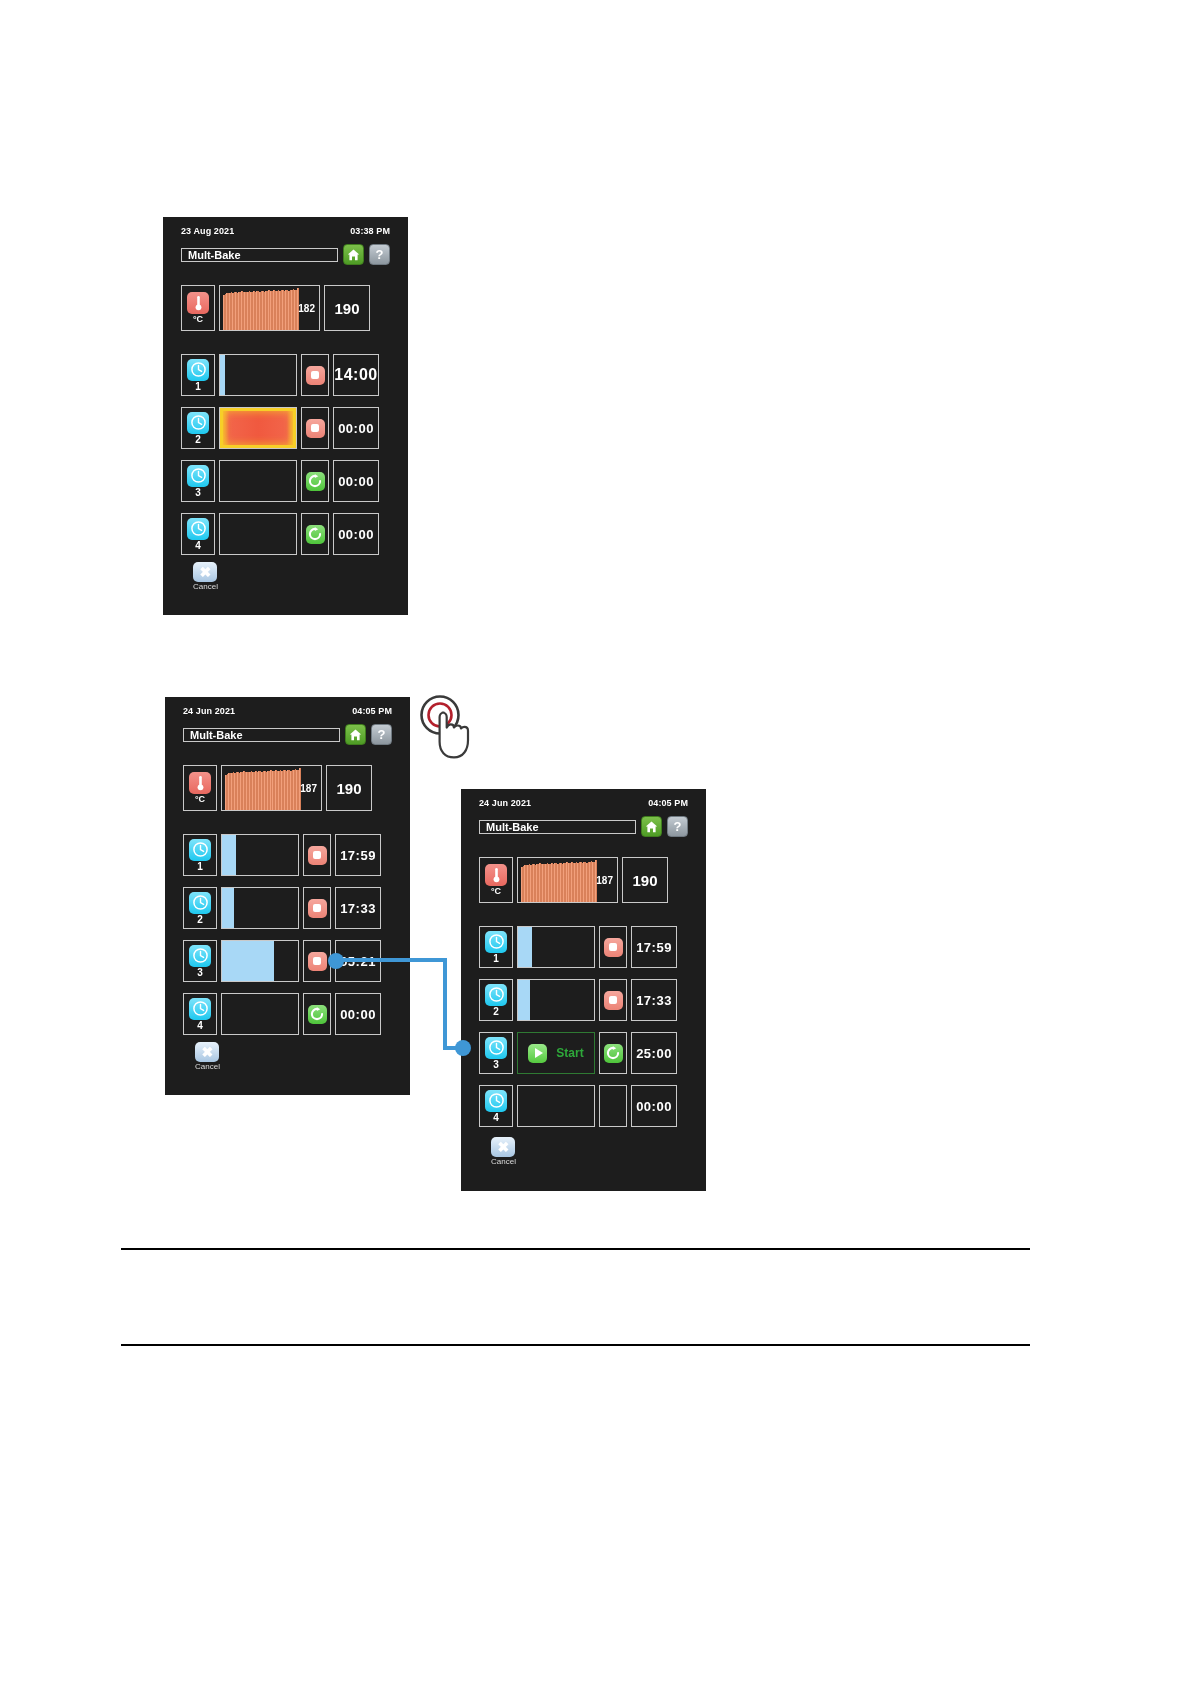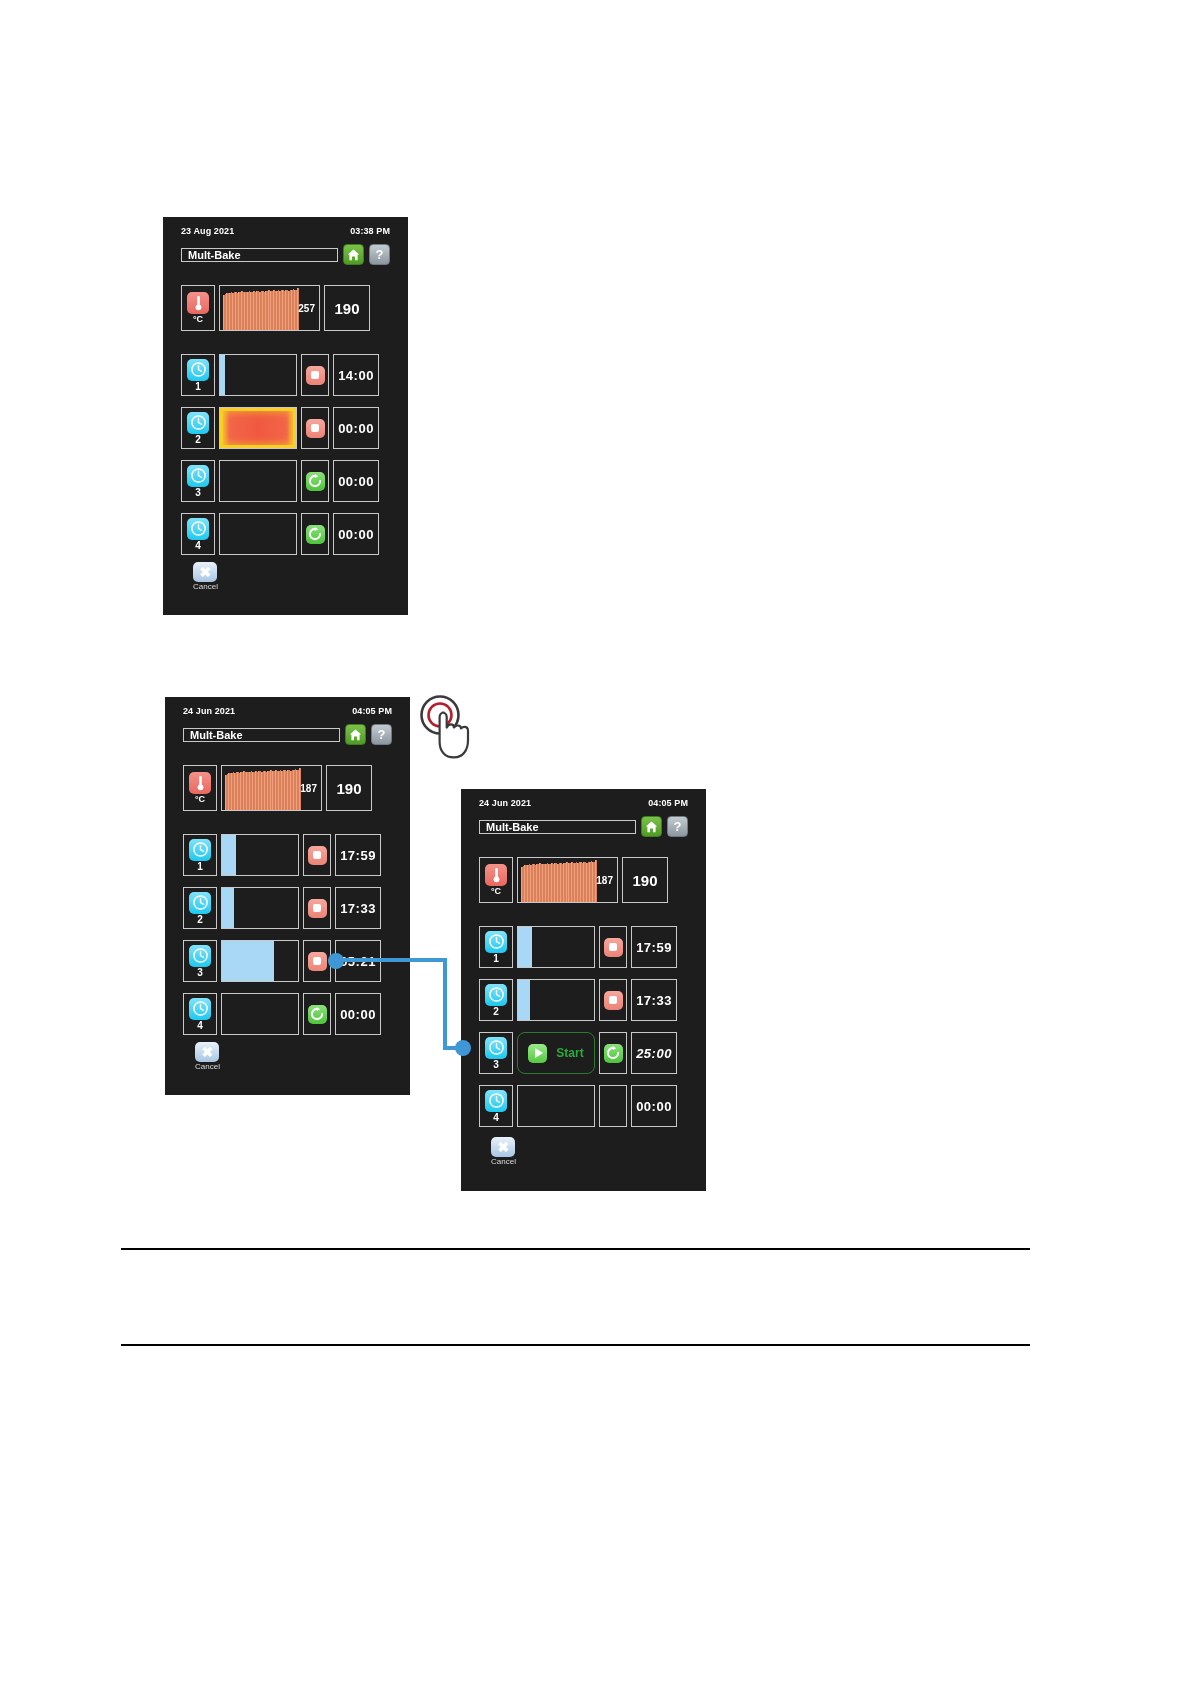--- a/index.html
+++ b/index.html
@@ -53,21 +53,21 @@
     background:linear-gradient(90deg,#f8d32a 0%,#f2654a 12%,#f0593f 50%,#f2654a 88%,#f8d32a 100%);
     box-shadow:inset 0 0 0 3px #f7cf27, inset 0 0 10px 3px rgba(248,200,40,.85);
   }
   .act-cell{flex:none;}
   .act-btn{border-radius:5px;display:flex;align-items:center;justify-content:center;}
   .act-stop{background:linear-gradient(#f6a79d,#ec8376);}
   .act-stop i{display:block;background:#ffffff;border-radius:2px;}
   .act-reset{background:linear-gradient(#8ce07c,#4ec43a);}
   .time-cell{flex:none;}
   .time-txt{color:#ffffff;font-weight:bold;letter-spacing:.5px;}
-  .start-cell{border-color:#2f7a33 !important;border-radius:8px;}
+  .start-cell{border-color:#2f7a33 !important;}
   .start-inner{display:flex;align-items:center;gap:9px;}
   .start-play{
     background:linear-gradient(#9ae98a,#55c93f);border-radius:5px;
     display:flex;align-items:center;justify-content:center;
   }
   .tri{width:0;height:0;border-style:solid;border-color:transparent;
        border-left-color:#ffffff;}
   .start-lbl{color:#2ea83a;font-weight:bold;}
   
   .cancel{position:absolute;display:flex;flex-direction:column;align-items:center;}
@@ -164,21 +164,21 @@
           <div class="gbar" style="width: 1.52px; height: 40.32px;"></div>
           <div class="gbar" style="width: 1.52px; height: 39.84px;"></div>
           <div class="gbar" style="width: 1.52px; height: 39.36px;"></div>
           <div class="gbar" style="width: 1.52px; height: 40.32px;"></div>
           <div class="gbar" style="width: 1.52px; height: 39.84px;"></div>
           <div class="gbar" style="width: 1.52px; height: 40.8px;"></div>
           <div class="gbar" style="width: 1.52px; height: 40.32px;"></div>
           <div class="gbar" style="width: 1.52px; height: 39.84px;"></div>
           <div class="gbar" style="width: 1.52px; height: 42px;"></div>
         </div>
-      <div class="temp-now" style="right:4px;font-size:10px;">257</div>
+      <div class="temp-now" style="right:4px;font-size:10px;">182</div>
     </div>
     <div class="cell" style="width:46px;">
       <div class="temp-set" style="font-size:15px;">190</div>
     </div>
   </div>
 
   <div id="p1rows" style="position:absolute;left:18px;top:137px;width:209px;">
       <div class="row" style="width: 209px; height: 42px; gap: 4px; margin-bottom: 11px;">
         <div class="cell icon-cell" style="width:34px;">
           <div class="sq-icon clock-icon" style="width:22px;height:22px;">
@@ -191,21 +191,21 @@
         </div>
         <div class="cell bar-cell" style="width:78px;">
           <div class="blue-bar" style="width:6%;"></div>
         </div>
         <div class="cell act-cell" style="width:28px;">
           <div class="act-btn act-stop" style="width:19px;height:19px;">
             <i style="width:8px;height:8px;"></i>
           </div>
         </div>
         <div class="cell time-cell" style="width:46px;">
-          <span class="time-txt" style="font-size:13px;">14:00</span>
+          <span class="time-txt" style="font-size:16px;">14:00</span>
         </div>
       </div>
       <div class="row" style="width: 209px; height: 42px; gap: 4px; margin-bottom: 11px;">
         <div class="cell icon-cell" style="width:34px;">
           <div class="sq-icon clock-icon" style="width:22px;height:22px;">
             <svg width="17" height="17" viewBox="0 0 17 17">
               <circle cx="8.5" cy="8.5" r="6.6" fill="none" stroke="#ffffff" stroke-width="1.5"></circle>
               <path d="M8.5 4.5 L8.5 8.7 L11.6 10.4" fill="none" stroke="#ffffff" stroke-width="1.4" stroke-linecap="round"></path>
             </svg>
           </div>
@@ -619,21 +619,21 @@
           </div>
         </div>
         <div class="cell act-cell" style="width:28px;">
           <div class="act-btn act-reset" style="width:19px;height:19px;">
             <svg width="14" height="14" viewBox="0 0 14 14">
               <path d="M7 1.9 A5.1 5.1 0 1 0 12.1 7" fill="none" stroke="#ffffff" stroke-width="2.1" stroke-linecap="round"></path>
               <path d="M6.9 0.3 L10.3 2.2 L6.9 4.1 Z" fill="#ffffff"></path>
             </svg>
           </div>
         </div>
-        <div class="cell time-cell" style="width:46px;font-style:italic;">
+        <div class="cell time-cell" style="width:46px;">
           <span class="time-txt" style="font-size:13px;">25:00</span>
         </div>
       </div>
       <div class="row" style="width: 209px; height: 42px; gap: 4px; margin-bottom: 11px;">
         <div class="cell icon-cell" style="width:34px;">
           <div class="sq-icon clock-icon" style="width:22px;height:22px;">
             <svg width="17" height="17" viewBox="0 0 17 17">
               <circle cx="8.5" cy="8.5" r="6.6" fill="none" stroke="#ffffff" stroke-width="1.5"></circle>
               <path d="M8.5 4.5 L8.5 8.7 L11.6 10.4" fill="none" stroke="#ffffff" stroke-width="1.4" stroke-linecap="round"></path>
             </svg>

